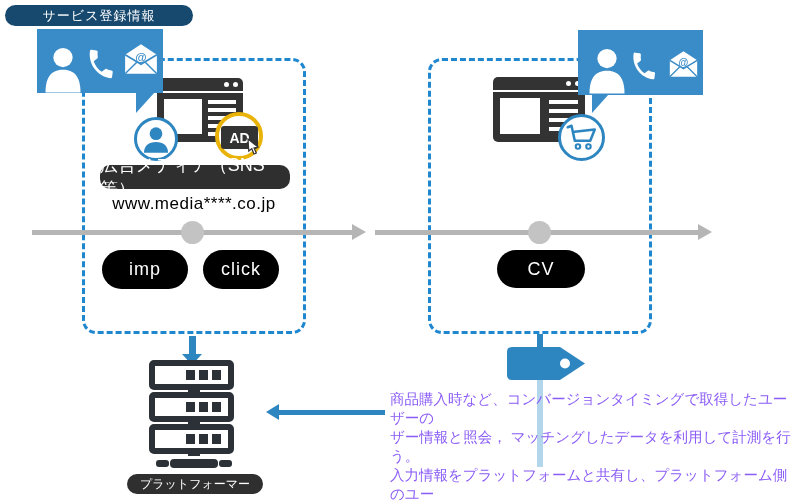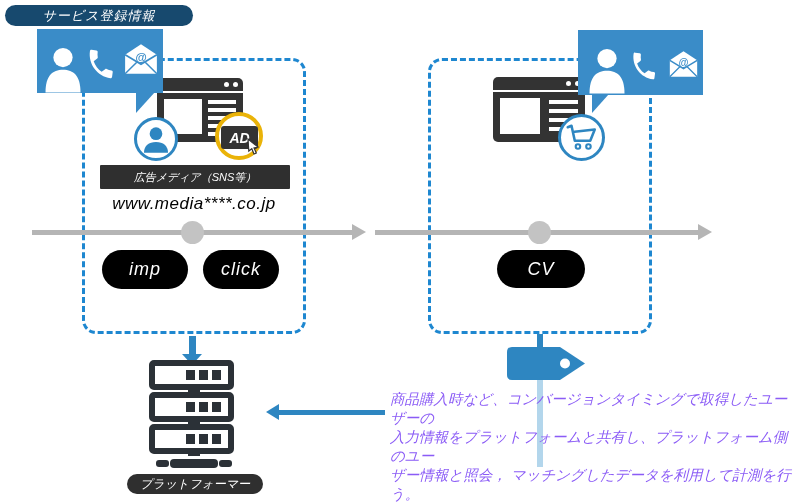--- a/index.html
+++ b/index.html
@@ -1,17 +1,17 @@
 <!DOCTYPE html>
 <html><head>
 <meta charset="utf-8">
 <style>
   html,body{margin:0;padding:0;background:#fff;}
   #canvas{position:relative;width:800px;height:504px;background:#ffffff;overflow:hidden;
-          font-family:"Liberation Sans","DejaVu Sans",sans-serif;font-style:italic;}
+          font-family:"Liberation Sans","DejaVu Sans",sans-serif;}
 
   
   .tag-pill{position:absolute;background:#17496e;color:#fff;border-radius:11px;
             display:flex;align-items:center;justify-content:center;
             font-size:13px;letter-spacing:1px;z-index:7;}
   #tag-left{left:5px;top:5px;width:188px;height:21px;}
   #tag-right{left:605px;top:4px;width:184px;height:20px;font-size:12px;}
 
   
   .card{position:absolute;top:58px;width:224px;height:276px;background:#fff;
@@ -41,22 +41,22 @@
   
   .badge{position:absolute;background:#fff;border-radius:50%;box-sizing:border-box;z-index:3;}
   #person-badge{left:134px;top:117px;width:44px;height:44px;border:3px solid #2e86c1;}
   #ad-badge{left:215px;top:112px;width:48px;height:48px;border:4px solid #eab308;}
   #cart-badge{left:558px;top:114px;width:47px;height:47px;border:3px solid #2e86c1;}
   .ad-box{position:absolute;left:2px;top:10px;width:37px;height:23px;background:#333;border-radius:3px;
           color:#fff;font-weight:bold;font-size:14px;display:flex;align-items:center;justify-content:center;}
   #ad-cursor{position:absolute;right:-3px;bottom:1px;z-index:4;}
 
   
-  .site-pill{position:absolute;background:#2f2f2f;color:#fff;border-radius:1px;
-             display:flex;align-items:center;justify-content:center;font-size:11px;z-index:3;}
+  .site-pill{position:absolute;background:#2f2f2f;color:#fff;border-radius:10px;
+             display:flex;align-items:center;justify-content:center;font-size:18px;z-index:3;}
   #site-left{left:100px;top:165px;width:190px;height:24px;}
   #site-right{left:448px;top:163px;width:184px;height:25px;}
 
   .url{position:absolute;top:193px;height:22px;font-size:17px;color:#000000;
        display:flex;align-items:center;justify-content:center;z-index:3;letter-spacing:0.5px;}
   #url-left{left:82px;width:224px;}
   #url-right{left:428px;width:224px;}
 
   
   .timeline{position:absolute;top:230px;height:5px;background:#b5b5b5;z-index:2;}
@@ -239,18 +239,18 @@
     </g>
     <rect x="24" y="103" width="48" height="9" rx="4" fill="#2b3137"></rect>
     <rect x="10" y="104" width="13" height="7" rx="3" fill="#2b3137"></rect>
     <rect x="73" y="104" width="13" height="7" rx="3" fill="#2b3137"></rect>
   </svg>
   <div class="platform-pill">プラットフォーマー</div>
 
   <div id="note-box"></div>
   <div id="note-text">
     <div>商品購入時など、コンバージョンタイミングで取得したユーザーの</div>
+    <div>ザー情報と照会， マッチングしたデータを利用して計測を行う。</div>
     <div>入力情報をプラットフォームと共有し、プラットフォーム側のユー</div>
-    <div>ザー情報と照会， マッチングしたデータを利用して計測を行う。</div>
 
   </div>
 
 </div>
 
 </body></html>

